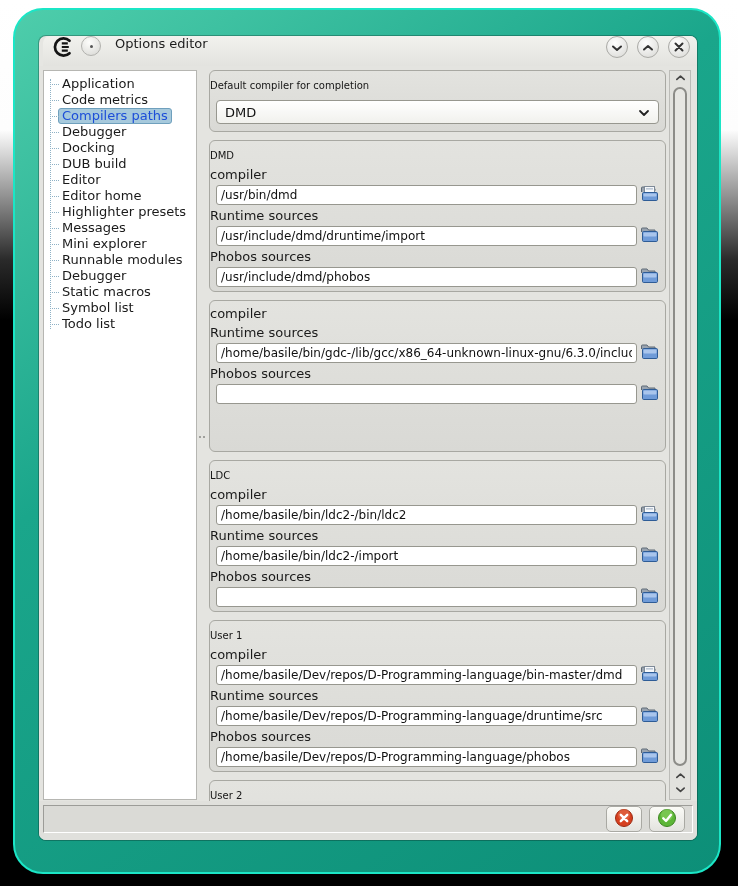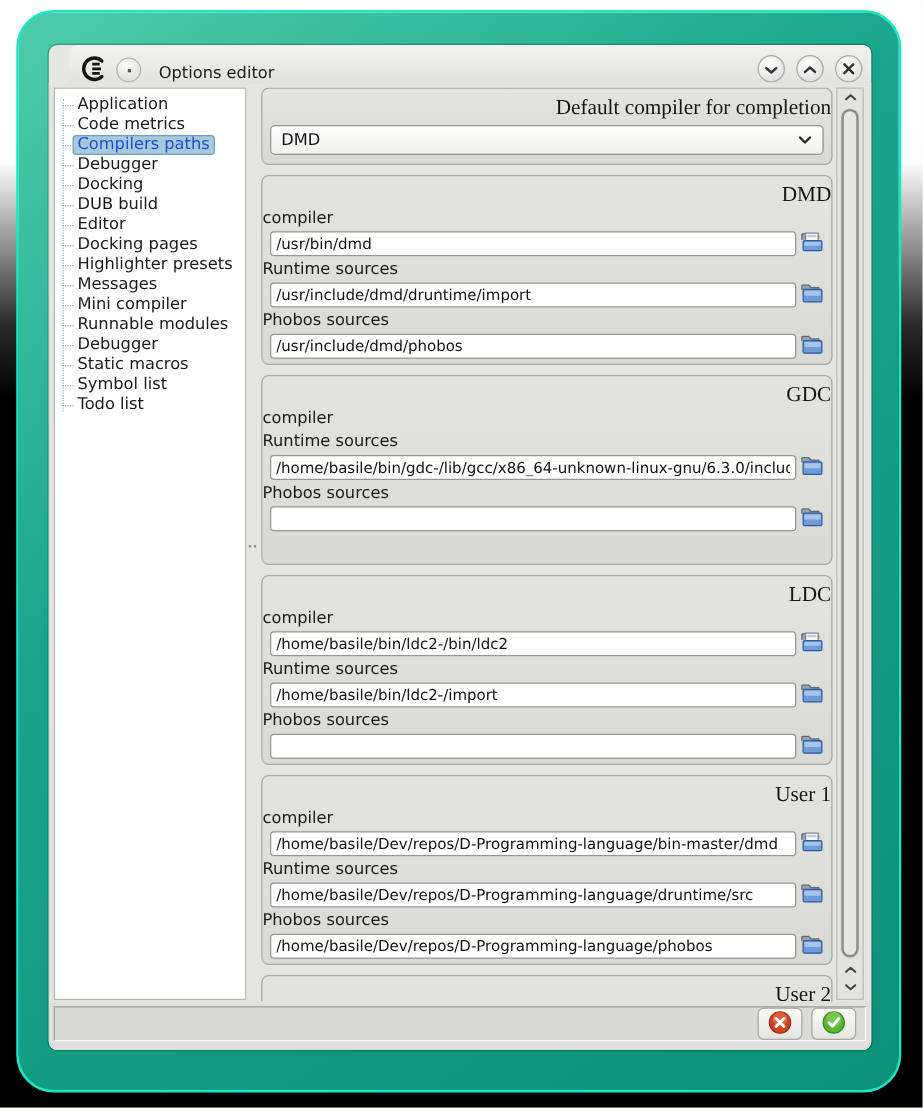--- a/index.html
+++ b/index.html
@@ -18,24 +18,24 @@
     border:2px solid #1be6c6;
     box-sizing:border-box;
     padding:26px 24px 30px 24px;
   }
   .window{
     position:relative;width:658px;height:804px;background:#e6e6e2;
     border-radius:7px;box-shadow:0 0 0 1px rgba(0,0,0,.25);
   }
   
   .titlebar{
-    position:absolute;left:16px;top:0;right:0;height:30px;
+    position:absolute;left:4px;top:0;right:0;height:30px;
     background:linear-gradient(#f2f2ee,#e3e3df);
     border-bottom:1px solid #c9c9c4;border-radius:7px 7px 0 0;
-    display:flex;align-items:flex-end;
+    display:flex;align-items:flex-start;
   }
   .app-logo{margin-left:9px;width:22px;height:22px;flex:0 0 auto;}
   .menu-btn{
     margin-left:7px;width:20px;height:20px;border-radius:50%;
     background:radial-gradient(circle at 40% 30%,#fdfdfb,#d6d6d2);
     border:1px solid #b2b2ae;box-sizing:border-box;position:relative;cursor:default;
   }
   .menu-btn::after{content:"";position:absolute;left:8px;top:8px;width:3px;height:3px;border-radius:50%;background:#555;}
   .win-title{margin-left:14px;font-size:13px;color:#1c1c1c;}
   .win-controls{margin-left:auto;display:flex;gap:9px;padding-right:7px;}
@@ -61,21 +61,21 @@
   .splitter .grip i{width:2px;height:2px;border-radius:50%;background:#8a8a86;}
   
   .main{position:absolute;left:169px;top:4px;right:30px;bottom:0;overflow:hidden;}
   .box{
     box-sizing:border-box;margin:0 1px 8px 1px;
     background:linear-gradient(#e3e3df,#d9d9d5);
     border:1px solid #a8a8a2;border-radius:6px;
   }
   .box.single{height:62px;}
   .box.section{height:152px;padding-top:3px;}
-  .box-title{height:18px;line-height:18px;text-align:right;font-size:17px;color:#151515;margin-top:3px;font-family:Liberation Serif, serif;}
+  .box-title{height:18px;line-height:18px;text-align:left;font-size:10px;color:#151515;margin-top:3px;}
   .box.single .box-title{margin-top:6px;}
   .field-label{height:18px;line-height:18px;text-align:left;font-size:13px;color:#1a1a1a;margin-top:1px;}
   .field-row{display:flex;align-items:center;height:20px;margin:1px 2px 2px 6px;}
   .field-row input{
     flex:1;height:20px;box-sizing:border-box;border:1px solid #97978f;border-radius:3px;
     background:#fff;font-family:"DejaVu Sans","Liberation Sans",sans-serif;font-size:12px;
     color:#111;padding:0 4px;outline:none;white-space:nowrap;overflow:hidden;
   }
   .icon-btn{width:26px;height:20px;border:none;background:transparent;display:flex;align-items:center;justify-content:center;padding:0;cursor:default;}
   .combo{
@@ -145,24 +145,24 @@
     <div class="body">
       <div class="sidebar">
         <ul class="tree" id="tree">
             <li><span class="lbl">Application</span></li>
             <li><span class="lbl">Code metrics</span></li>
             <li class="selected"><span class="lbl">Compilers paths</span></li>
             <li><span class="lbl">Debugger</span></li>
             <li><span class="lbl">Docking</span></li>
             <li><span class="lbl">DUB build</span></li>
             <li><span class="lbl">Editor</span></li>
-            <li><span class="lbl">Docking pages</span></li>
+            <li><span class="lbl">Editor home</span></li>
             <li><span class="lbl">Highlighter presets</span></li>
             <li><span class="lbl">Messages</span></li>
-            <li><span class="lbl">Mini compiler</span></li>
+            <li><span class="lbl">Mini explorer</span></li>
             <li><span class="lbl">Runnable modules</span></li>
             <li><span class="lbl">Debugger</span></li>
             <li><span class="lbl">Static macros</span></li>
             <li><span class="lbl">Symbol list</span></li>
             <li><span class="lbl">Todo list</span></li>
           </ul>
       </div>
 
       <div class="splitter">
         <span class="grip">
@@ -219,21 +219,20 @@
                       <path d="M1.5 6 V2.8 a0.8 0.8 0 0 1 0.8-0.8 H7 l1.6 2 H15 v2" fill="#9aa4b0" stroke="#5f6a76" stroke-width="1"></path>
                       <rect x="2.5" y="5.5" width="15" height="10" rx="1.2" fill="#6f9bd8" stroke="#2e5c96" stroke-width="1"></rect>
                       <rect x="3.5" y="6.5" width="13" height="4" rx="1" fill="#a9c5ec"></rect>
                     </svg></span>
                 </button>
               </div>
             </div>
   </div>
 
   <div class="box section">
-    <div class="box-title">GDC</div>
     <div class="box-fields">
               <div class="field-label">compiler</div>
               <div class="field-label">Runtime sources</div>
               <div class="field-row">
                 <input type="text" value="/home/basile/bin/gdc-/lib/gcc/x86_64-unknown-linux-gnu/6.3.0/includ" style="">
                 <button class="icon-btn">
                   <span><svg width="20" height="17" viewBox="0 0 20 17">
                       <path d="M1.5 6 V2.8 a0.8 0.8 0 0 1 0.8-0.8 H7 l1.6 2 H15 v2" fill="#9aa4b0" stroke="#5f6a76" stroke-width="1"></path>
                       <rect x="2.5" y="5.5" width="15" height="10" rx="1.2" fill="#6f9bd8" stroke="#2e5c96" stroke-width="1"></rect>
                       <rect x="3.5" y="6.5" width="13" height="4" rx="1" fill="#a9c5ec"></rect>

